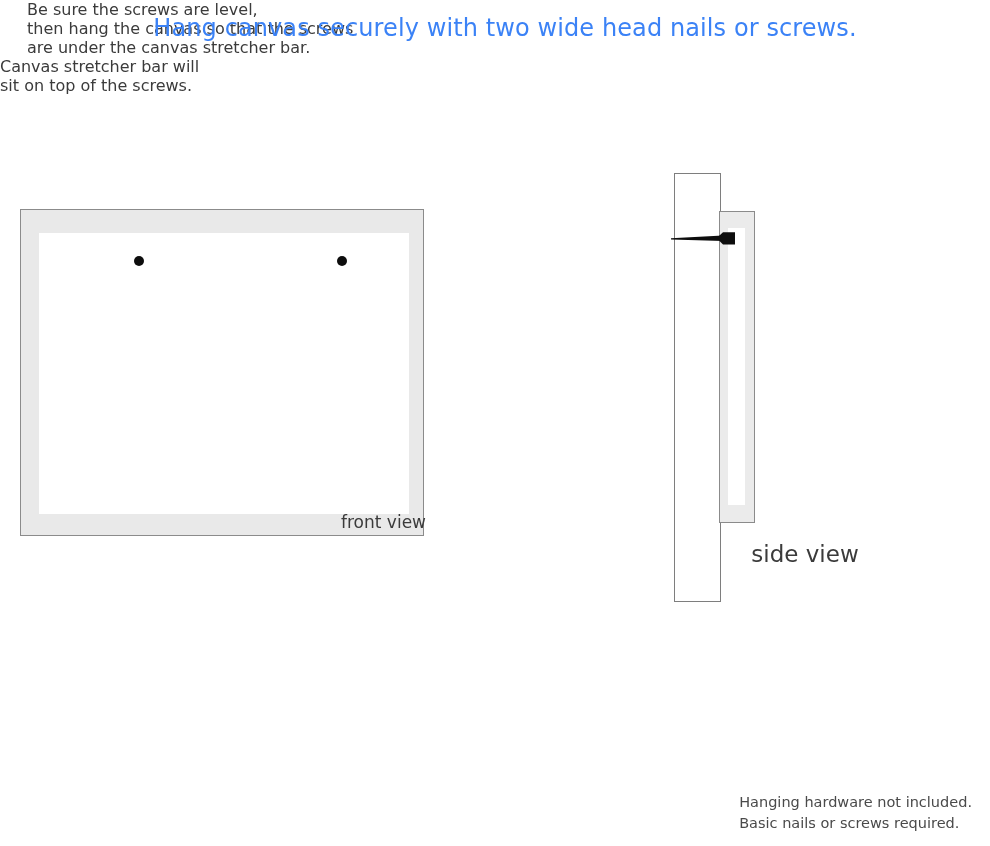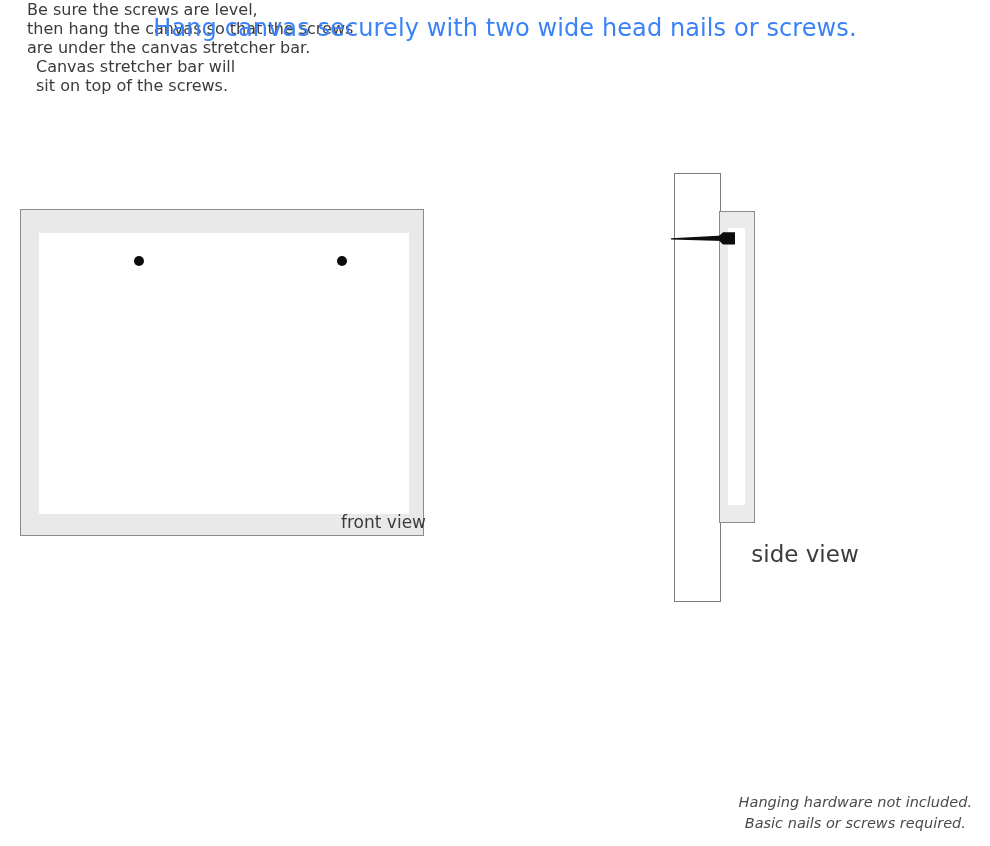--- a/index.html
+++ b/index.html
@@ -33,21 +33,20 @@
   #caption-front {
     left: 0;
     top: 102px;
     width: 443px;
     padding-left: 27px;
   }
   #caption-side {
     left: 540px;
     top: 102px;
     width: 290px;
-    margin-left: 36px;
   }
   .caption-line { display: block; white-space: nowrap; }
 
   
   #front-view-group {
     position: absolute;
     left: 20px;
     top: 209px;
     width: 406px;
     height: 329px;
@@ -146,25 +145,23 @@
     text-align: center;
     font-size: 23px;
     color: #3b3b3b;
   }
 
   
   #footer-note {
     position: absolute;
     right: 18px;
     bottom: 12px;
-    text-align: center;
     font-size: 14.5px;
     line-height: 21px;
     color: #4a4a4a;
-    font-style: italic;
   }
   .footer-line { display: block; white-space: nowrap; }
 </style>
 </head>
 <body>
 
 <div id="page-title">Hang canvas securely with two wide head nails or screws.</div>
 
 <div id="caption-front">
   <span class="caption-line">Be sure the screws are level,</span>

